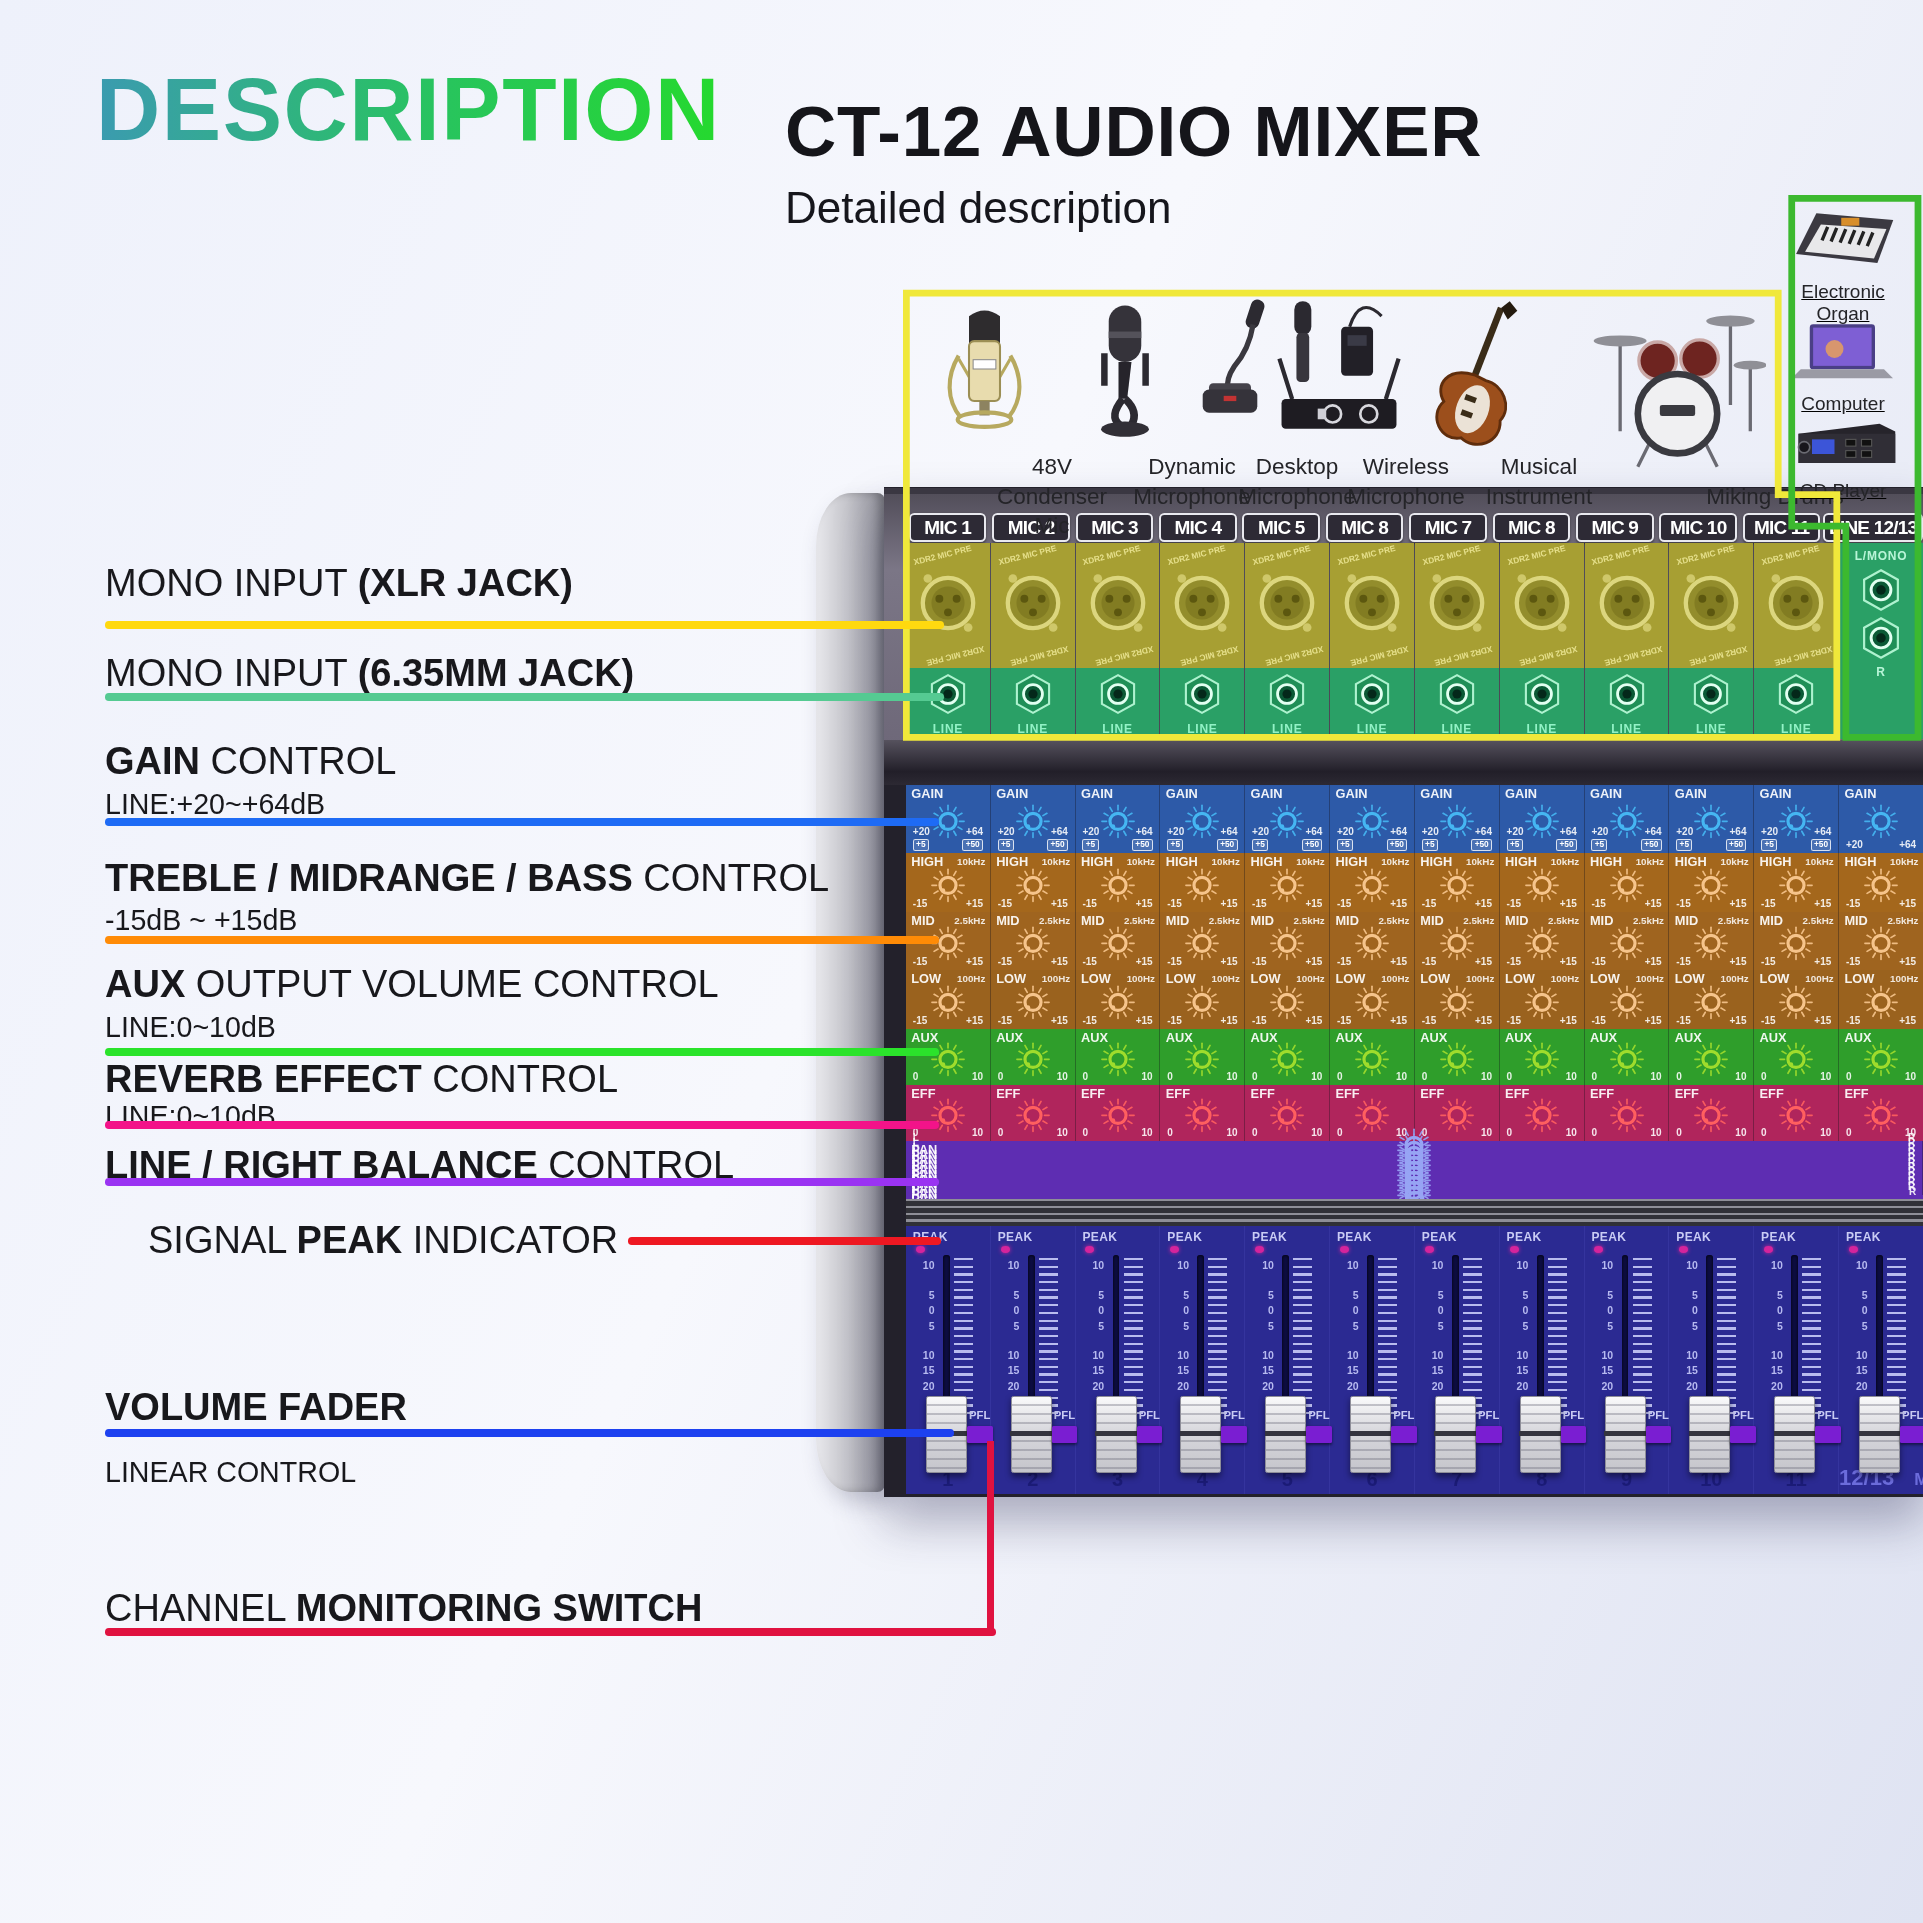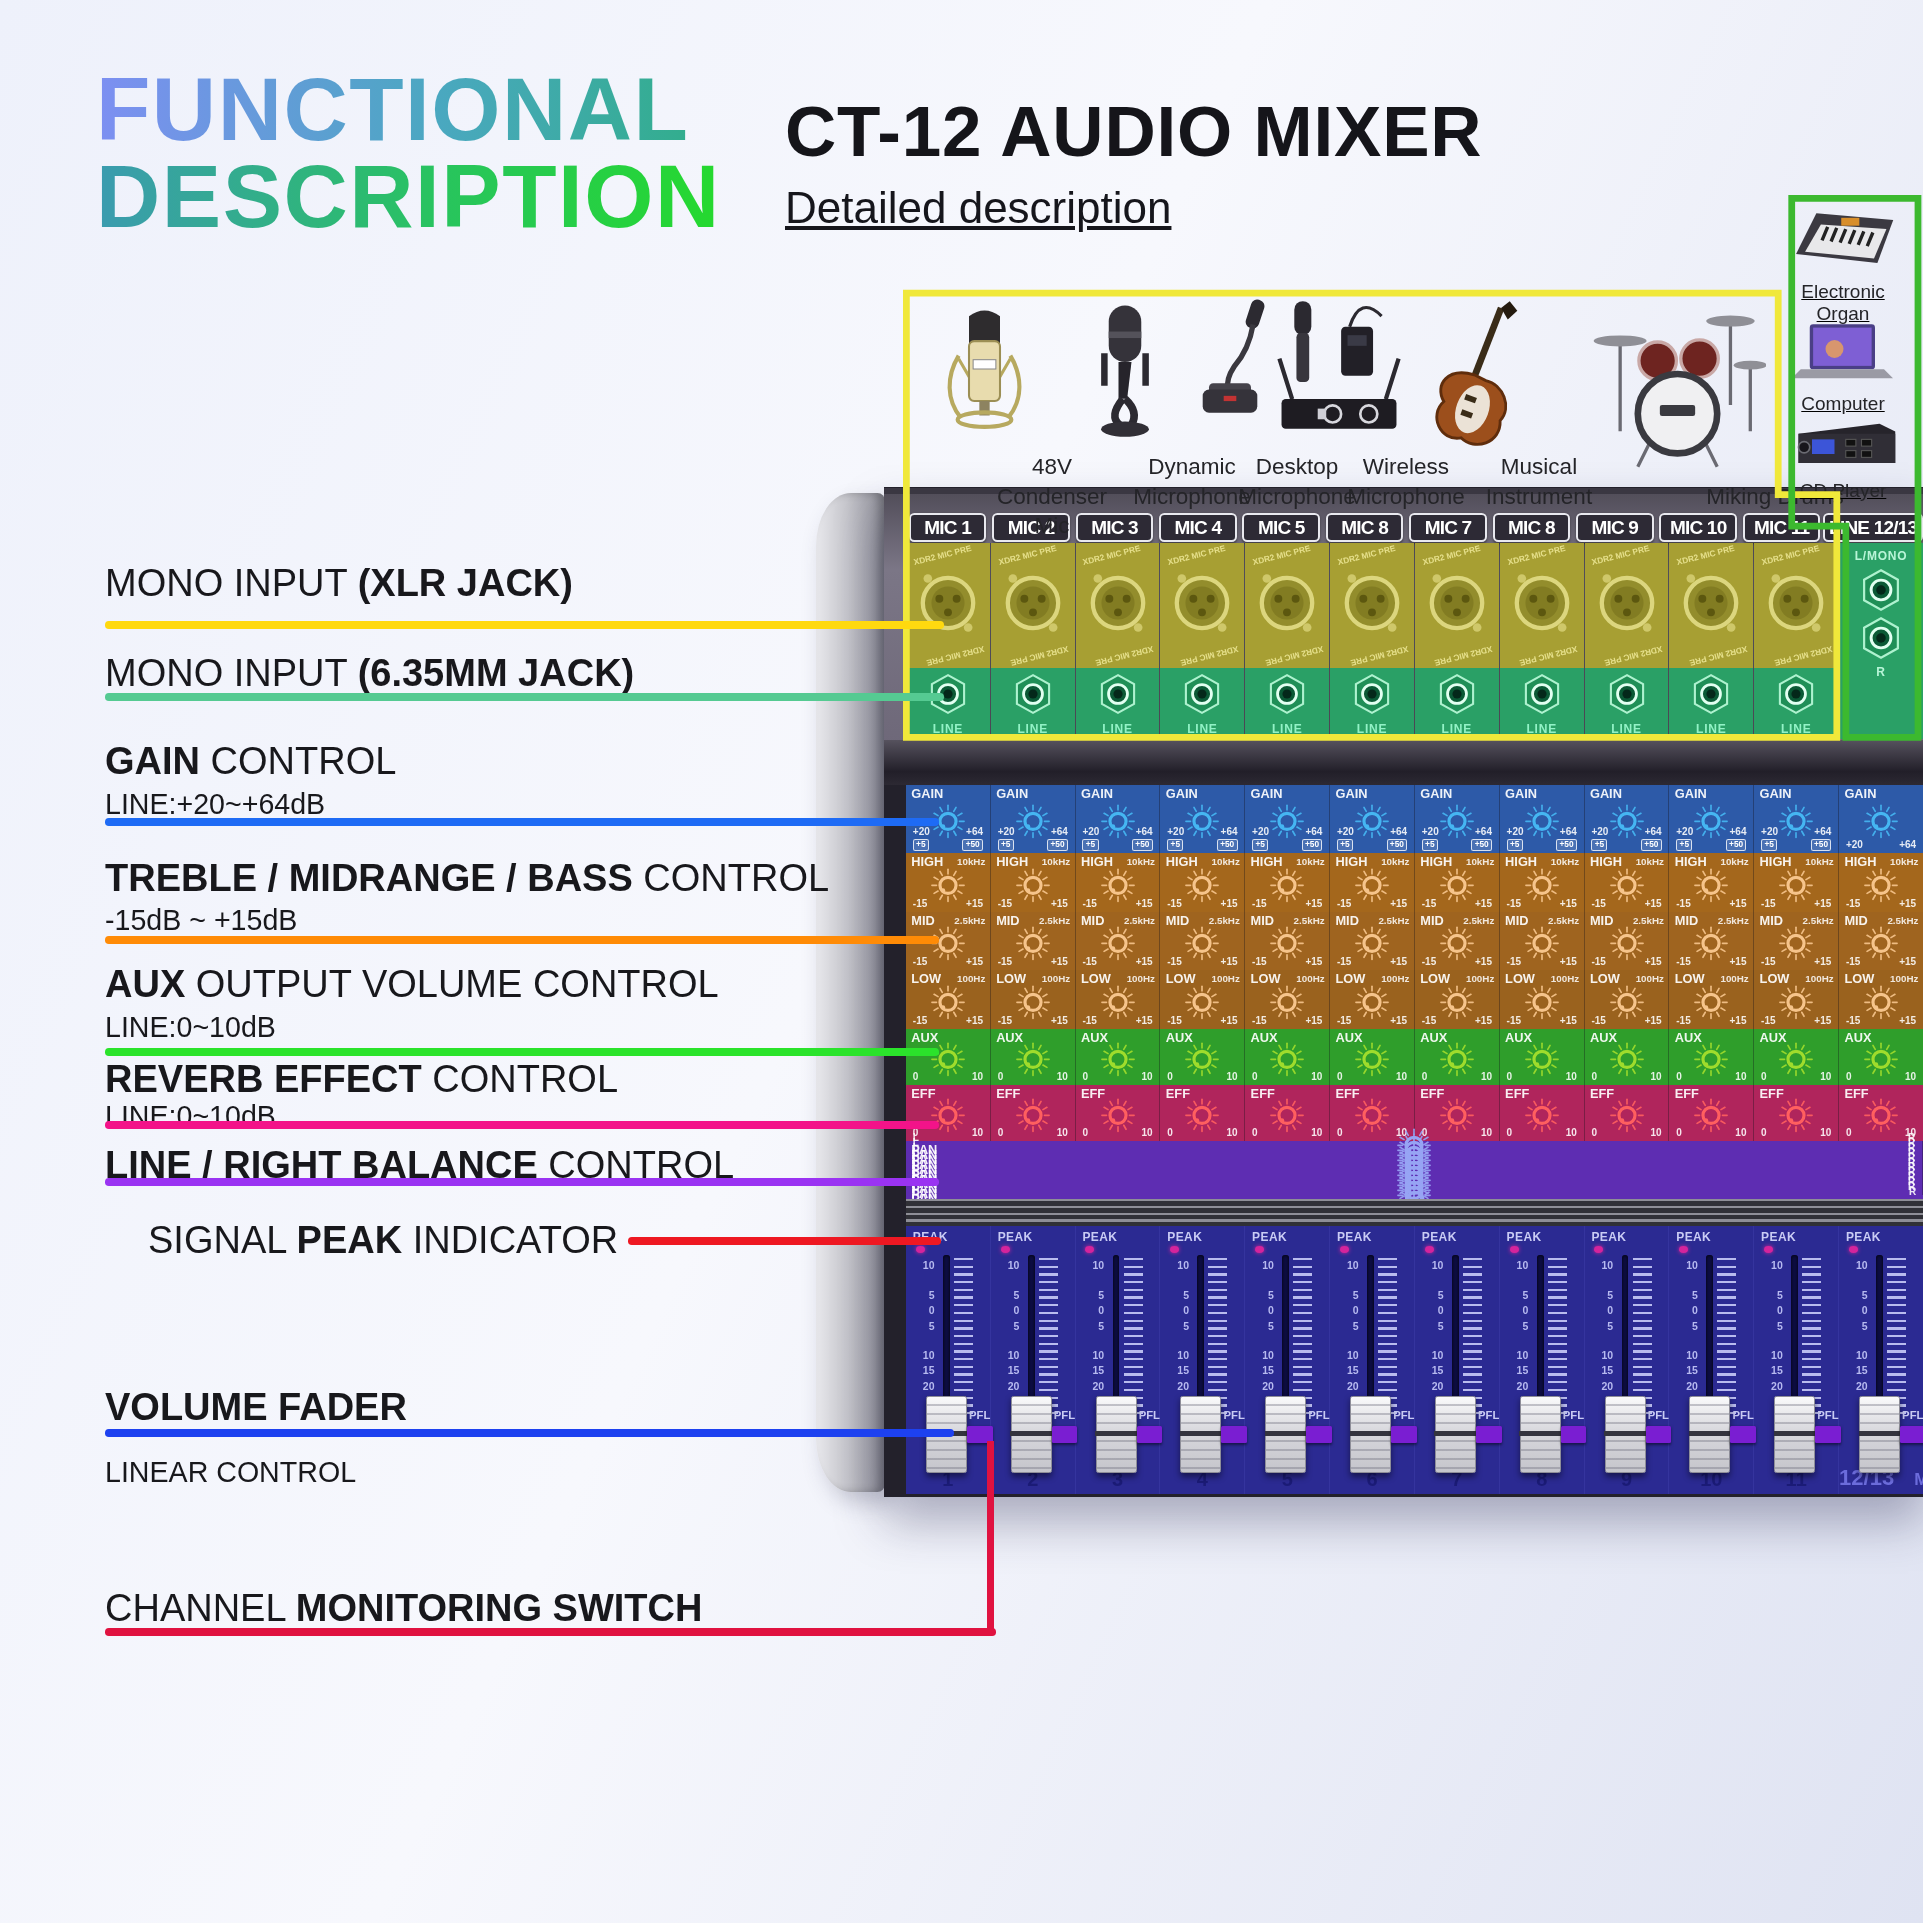--- a/index.html
+++ b/index.html
@@ -8,21 +8,21 @@
     font-family:"Liberation Sans", sans-serif;
     background:linear-gradient(115deg,#eef1fb 0%,#f7f8fd 45%,#dfe3f2 100%);
   }
   
   #main-title{position:absolute;left:96px;top:66px;z-index:6;font-weight:800;line-height:.98;letter-spacing:1.5px;}
   #main-title .t1,#main-title .t2{display:block;font-size:89px;-webkit-background-clip:text;background-clip:text;color:transparent;}
   #main-title .t1{background-image:linear-gradient(90deg,#7d8ff2,#4aa8c0 55%,#2fae87);}
   #main-title .t2{background-image:linear-gradient(90deg,#3b9bb0,#28c45e 55%,#25d92e);}
   #product-block{position:absolute;left:785px;top:91px;z-index:6;color:#15151a;}
   #product-title{font-size:71px;font-weight:800;letter-spacing:0.8px;white-space:nowrap;}
-  #product-sub{font-size:44px;font-weight:400;margin-top:10.5px;color:#16161c;text-decoration:underline;}
+  #product-sub{font-size:44px;font-weight:400;margin-top:10.5px;color:#16161c;}
   
   .srcfig{position:absolute;top:299px;height:201px;z-index:4;text-align:center;}
   .srcfig svg{display:block;margin:0 auto;}
   .srclab{position:absolute;width:100%;text-align:center;font-size:22.5px;color:#242428;line-height:1.3;}
   .sl1{top:153px;} .sl2{top:183px;}
   .devfig{position:absolute;left:1783px;width:120px;z-index:4;text-align:center;text-decoration:underline;}
   .devlab{font-size:19px;color:#242428;margin-top:4.5px;}
   
   #side-bar{position:absolute;left:816px;top:493px;width:69px;height:999px;
     background:linear-gradient(90deg,#e8e8ec,#c6c6cc 45%,#8d8d96);
@@ -97,21 +97,20 @@
   .ann-t{position:absolute;font-size:38px;font-weight:400;color:#18181c;white-space:nowrap;z-index:6;}
   .ann-t b{font-weight:700;}
   .ann-s{position:absolute;font-size:28.6px;font-weight:400;color:#18181c;white-space:nowrap;z-index:6;}
   .lline{position:absolute;height:7.5px;border-radius:3.8px;z-index:6;}
   .vline{position:absolute;width:6.8px;z-index:6;}
 </style>
 </head>
 <body>
 
 <div id="main-title">
-  <span class="t1">FUNCTIONAL</span>
   <span class="t2">DESCRIPTION</span>
 </div>
 <div id="product-block">
   <div id="product-title">CT-12 AUDIO MIXER</div>
   <div id="product-sub">Detailed description</div>
 </div>
 
 <div id="side-bar"></div>
 <div id="mixer-frame"></div>
 <div id="input-panel"></div>

